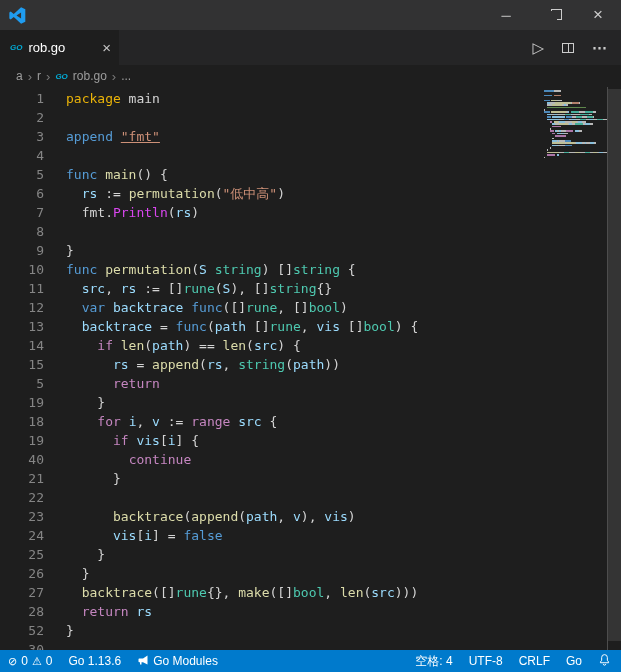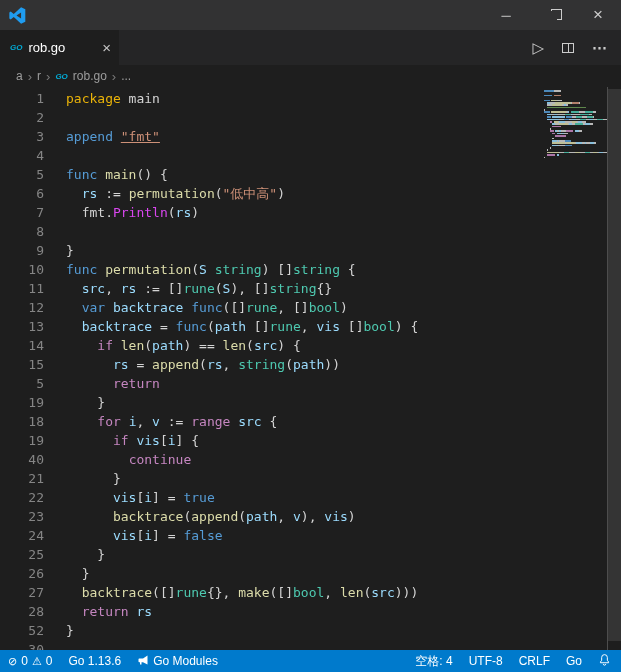--- a/index.html
+++ b/index.html
@@ -124,21 +124,21 @@
         <div class="code-line"><span class="ln">12</span><span class="lc"><span style="color: rgb(212, 212, 212);">  </span><span style="color: rgb(86, 156, 214);">var</span><span style="color: rgb(212, 212, 212);"> </span><span style="color: rgb(156, 220, 254);">backtrace</span><span style="color: rgb(212, 212, 212);"> </span><span style="color: rgb(86, 156, 214);">func</span><span style="color: rgb(212, 212, 212);">([]</span><span style="color: rgb(78, 201, 176);">rune</span><span style="color: rgb(212, 212, 212);">, []</span><span style="color: rgb(78, 201, 176);">bool</span><span style="color: rgb(212, 212, 212);">)</span></span></div>
         <div class="code-line"><span class="ln">13</span><span class="lc"><span style="color: rgb(212, 212, 212);">  </span><span style="color: rgb(156, 220, 254);">backtrace</span><span style="color: rgb(212, 212, 212);"> = </span><span style="color: rgb(86, 156, 214);">func</span><span style="color: rgb(212, 212, 212);">(</span><span style="color: rgb(156, 220, 254);">path</span><span style="color: rgb(212, 212, 212);"> []</span><span style="color: rgb(78, 201, 176);">rune</span><span style="color: rgb(212, 212, 212);">, </span><span style="color: rgb(156, 220, 254);">vis</span><span style="color: rgb(212, 212, 212);"> []</span><span style="color: rgb(78, 201, 176);">bool</span><span style="color: rgb(212, 212, 212);">) {</span></span></div>
         <div class="code-line"><span class="ln">14</span><span class="lc"><span style="color: rgb(212, 212, 212);">    </span><span style="color: rgb(197, 134, 192);">if</span><span style="color: rgb(212, 212, 212);"> </span><span style="color: rgb(220, 220, 170);">len</span><span style="color: rgb(212, 212, 212);">(</span><span style="color: rgb(156, 220, 254);">path</span><span style="color: rgb(212, 212, 212);">) == </span><span style="color: rgb(220, 220, 170);">len</span><span style="color: rgb(212, 212, 212);">(</span><span style="color: rgb(156, 220, 254);">src</span><span style="color: rgb(212, 212, 212);">) {</span></span></div>
         <div class="code-line"><span class="ln">15</span><span class="lc"><span style="color: rgb(212, 212, 212);">      </span><span style="color: rgb(156, 220, 254);">rs</span><span style="color: rgb(212, 212, 212);"> = </span><span style="color: rgb(220, 220, 170);">append</span><span style="color: rgb(212, 212, 212);">(</span><span style="color: rgb(156, 220, 254);">rs</span><span style="color: rgb(212, 212, 212);">, </span><span style="color: rgb(78, 201, 176);">string</span><span style="color: rgb(212, 212, 212);">(</span><span style="color: rgb(156, 220, 254);">path</span><span style="color: rgb(212, 212, 212);">))</span></span></div>
         <div class="code-line"><span class="ln">5</span><span class="lc"><span style="color: rgb(212, 212, 212);">      </span><span style="color: rgb(197, 134, 192);">return</span></span></div>
         <div class="code-line"><span class="ln">19</span><span class="lc"><span style="color: rgb(212, 212, 212);">    </span><span style="color: rgb(212, 212, 212);">}</span></span></div>
         <div class="code-line"><span class="ln">18</span><span class="lc"><span style="color: rgb(212, 212, 212);">    </span><span style="color: rgb(197, 134, 192);">for</span><span style="color: rgb(212, 212, 212);"> </span><span style="color: rgb(156, 220, 254);">i</span><span style="color: rgb(212, 212, 212);">, </span><span style="color: rgb(156, 220, 254);">v</span><span style="color: rgb(212, 212, 212);"> := </span><span style="color: rgb(197, 134, 192);">range</span><span style="color: rgb(212, 212, 212);"> </span><span style="color: rgb(156, 220, 254);">src</span><span style="color: rgb(212, 212, 212);"> {</span></span></div>
         <div class="code-line"><span class="ln">19</span><span class="lc"><span style="color: rgb(212, 212, 212);">      </span><span style="color: rgb(197, 134, 192);">if</span><span style="color: rgb(212, 212, 212);"> </span><span style="color: rgb(156, 220, 254);">vis</span><span style="color: rgb(212, 212, 212);">[</span><span style="color: rgb(156, 220, 254);">i</span><span style="color: rgb(212, 212, 212);">] {</span></span></div>
         <div class="code-line"><span class="ln">40</span><span class="lc"><span style="color: rgb(212, 212, 212);">        </span><span style="color: rgb(197, 134, 192);">continue</span></span></div>
         <div class="code-line"><span class="ln">21</span><span class="lc"><span style="color: rgb(212, 212, 212);">      </span><span style="color: rgb(212, 212, 212);">}</span></span></div>
-        <div class="code-line"><span class="ln">22</span><span class="lc"><span style="color: rgb(212, 212, 212);">      </span><span style="color: rgb(156, 220, 254);">vis</span><span style="color: rgb(212, 212, 212);">[</span><span style="color: rgb(156, 220, 254);">i</span><span style="color: rgb(212, 212, 212);">] = </span><span style="color: rgb(86, 156, 214);">true</span></span></div>
+        <div class="code-line"><span class="ln">22</span></div>
         <div class="code-line"><span class="ln">23</span><span class="lc"><span style="color: rgb(212, 212, 212);">      </span><span style="color: rgb(220, 220, 170);">backtrace</span><span style="color: rgb(212, 212, 212);">(</span><span style="color: rgb(220, 220, 170);">append</span><span style="color: rgb(212, 212, 212);">(</span><span style="color: rgb(156, 220, 254);">path</span><span style="color: rgb(212, 212, 212);">, </span><span style="color: rgb(156, 220, 254);">v</span><span style="color: rgb(212, 212, 212);">), </span><span style="color: rgb(156, 220, 254);">vis</span><span style="color: rgb(212, 212, 212);">)</span></span></div>
         <div class="code-line"><span class="ln">24</span><span class="lc"><span style="color: rgb(212, 212, 212);">      </span><span style="color: rgb(156, 220, 254);">vis</span><span style="color: rgb(212, 212, 212);">[</span><span style="color: rgb(156, 220, 254);">i</span><span style="color: rgb(212, 212, 212);">] = </span><span style="color: rgb(86, 156, 214);">false</span></span></div>
         <div class="code-line"><span class="ln">25</span><span class="lc"><span style="color: rgb(212, 212, 212);">    </span><span style="color: rgb(212, 212, 212);">}</span></span></div>
         <div class="code-line"><span class="ln">26</span><span class="lc"><span style="color: rgb(212, 212, 212);">  </span><span style="color: rgb(212, 212, 212);">}</span></span></div>
         <div class="code-line"><span class="ln">27</span><span class="lc"><span style="color: rgb(212, 212, 212);">  </span><span style="color: rgb(220, 220, 170);">backtrace</span><span style="color: rgb(212, 212, 212);">([]</span><span style="color: rgb(78, 201, 176);">rune</span><span style="color: rgb(212, 212, 212);">{}, </span><span style="color: rgb(220, 220, 170);">make</span><span style="color: rgb(212, 212, 212);">([]</span><span style="color: rgb(78, 201, 176);">bool</span><span style="color: rgb(212, 212, 212);">, </span><span style="color: rgb(220, 220, 170);">len</span><span style="color: rgb(212, 212, 212);">(</span><span style="color: rgb(156, 220, 254);">src</span><span style="color: rgb(212, 212, 212);">)))</span></span></div>
         <div class="code-line"><span class="ln">28</span><span class="lc"><span style="color: rgb(212, 212, 212);">  </span><span style="color: rgb(197, 134, 192);">return</span><span style="color: rgb(212, 212, 212);"> </span><span style="color: rgb(156, 220, 254);">rs</span></span></div>
         <div class="code-line"><span class="ln">52</span><span class="lc"><span style="color: rgb(212, 212, 212);">}</span></span></div>
         <div class="code-line"><span class="ln">30</span><span class="lc"></span></div>
       </div>
     <div class="minimap">

